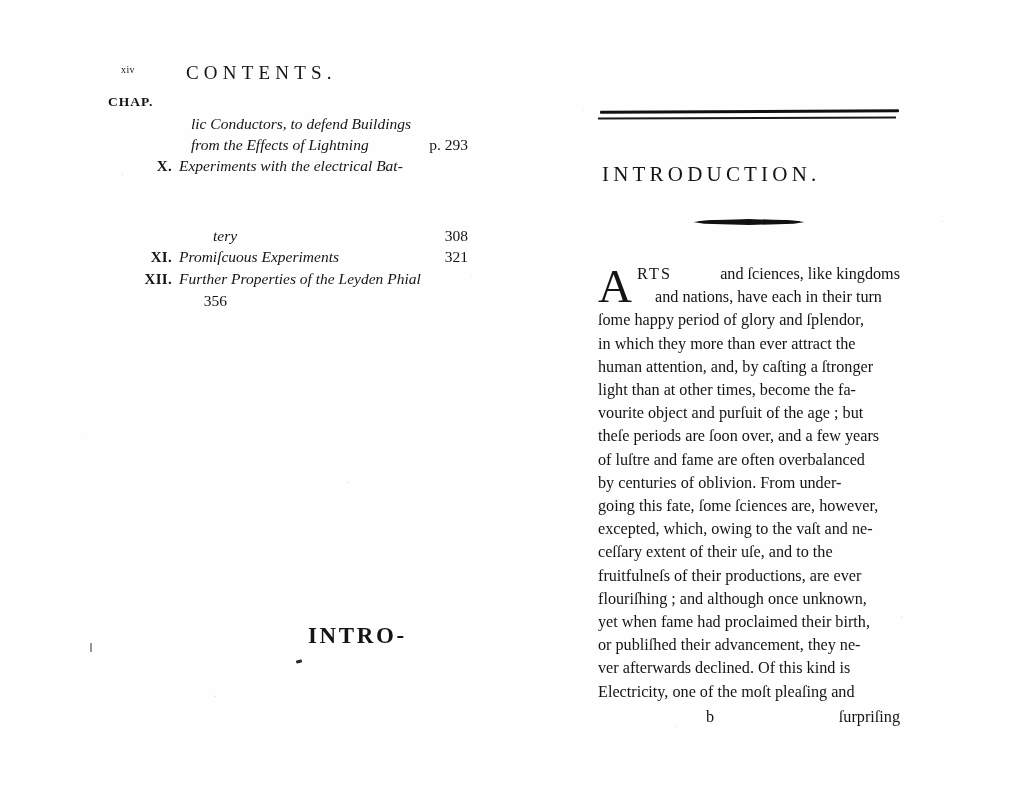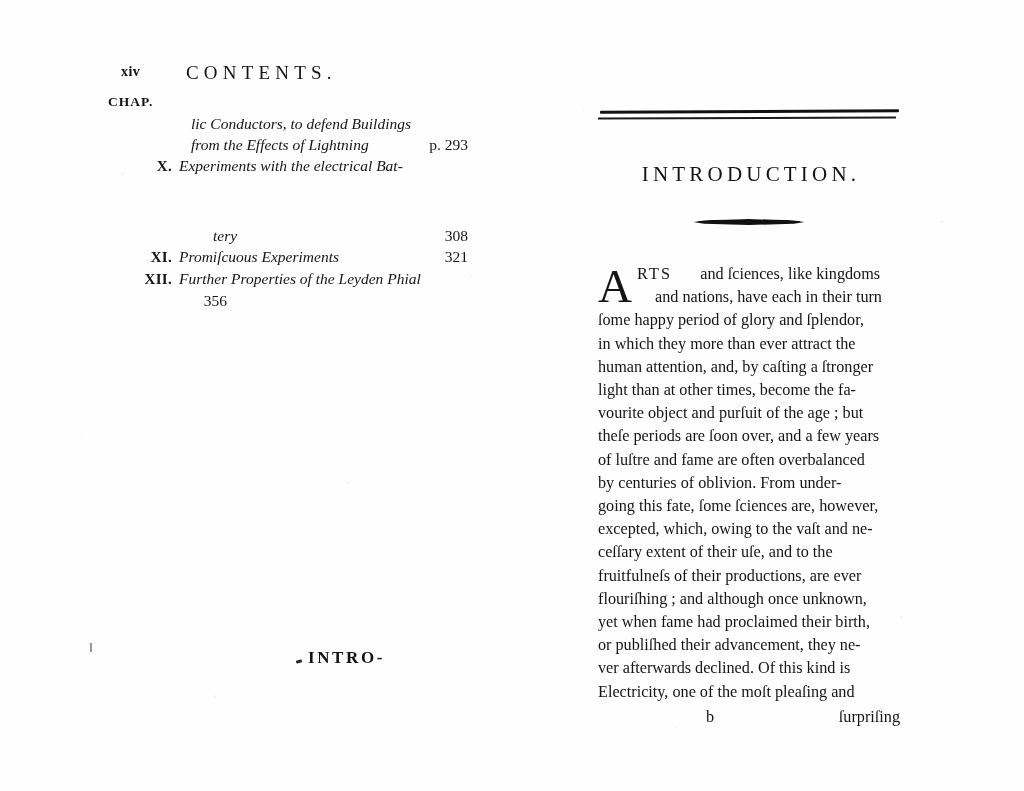--- a/index.html
+++ b/index.html
@@ -49,22 +49,22 @@
     width: 360px;
   }
   .folio-row {
     position: relative;
     height: 30px;
   }
   .folio {
     position: absolute;
     left: 13px;
     top: 6px;
-    font-size: 14px;
-    font-weight: bold;
+    font-size: 10px;
+    font-weight: normal;
     letter-spacing: .4px;
   }
   .running-head {
     position: absolute;
     left: 78px;
     top: 4px;
     font-size: 19px;
     letter-spacing: 5.2px;
   }
   .chap-label {
@@ -106,22 +106,22 @@
     font-size: 15.5px;
     flex: 0 0 auto;
     padding-left: 8px;
     min-width: 40px;
     text-align: right;
   }
 
   .catchword-left {
     position: absolute;
     left: 200px;
-    top: 590px;
-    font-size: 17px;
+    top: 565px;
+    font-size: 23px;
     letter-spacing: 2.6px;
     font-weight: bold;
   }
   .stray-mark {
     position: absolute;
     left: 188px;
     top: 602px;
     width: 6px;
     height: 3px;
     background: #2a2a2a;
@@ -162,21 +162,21 @@
     position: absolute;
     left: 0px;
     top: 7px;
     width: 298px;
     height: 1.6px;
     background: #1b1b1b;
     transform: rotate(-0.15deg);
   }
   .section-title {
     margin-top: 40px;
-    text-align: center;
+    text-align: left;
     font-size: 21px;
     letter-spacing: 4.2px;
     text-indent: 4px;
   }
   .ornament-wrap {
     margin-top: 28px;
     height: 14px;
     display: flex;
     justify-content: center;
     align-items: center;
@@ -205,20 +205,21 @@
     font-family: "Liberation Serif", "DejaVu Serif", serif;
   }
   .smallcaps-run {
     letter-spacing: 2.2px;
   }
   .body-line {
     white-space: nowrap;
   }
   .body-line.j {
     display: flex;
+    justify-content: space-between;
     gap: 28px;
   }
 
   .foot-row {
     position: relative;
     margin-top: 2px;
     height: 24px;
     font-size: 16.2px;
   }
   .signature {

